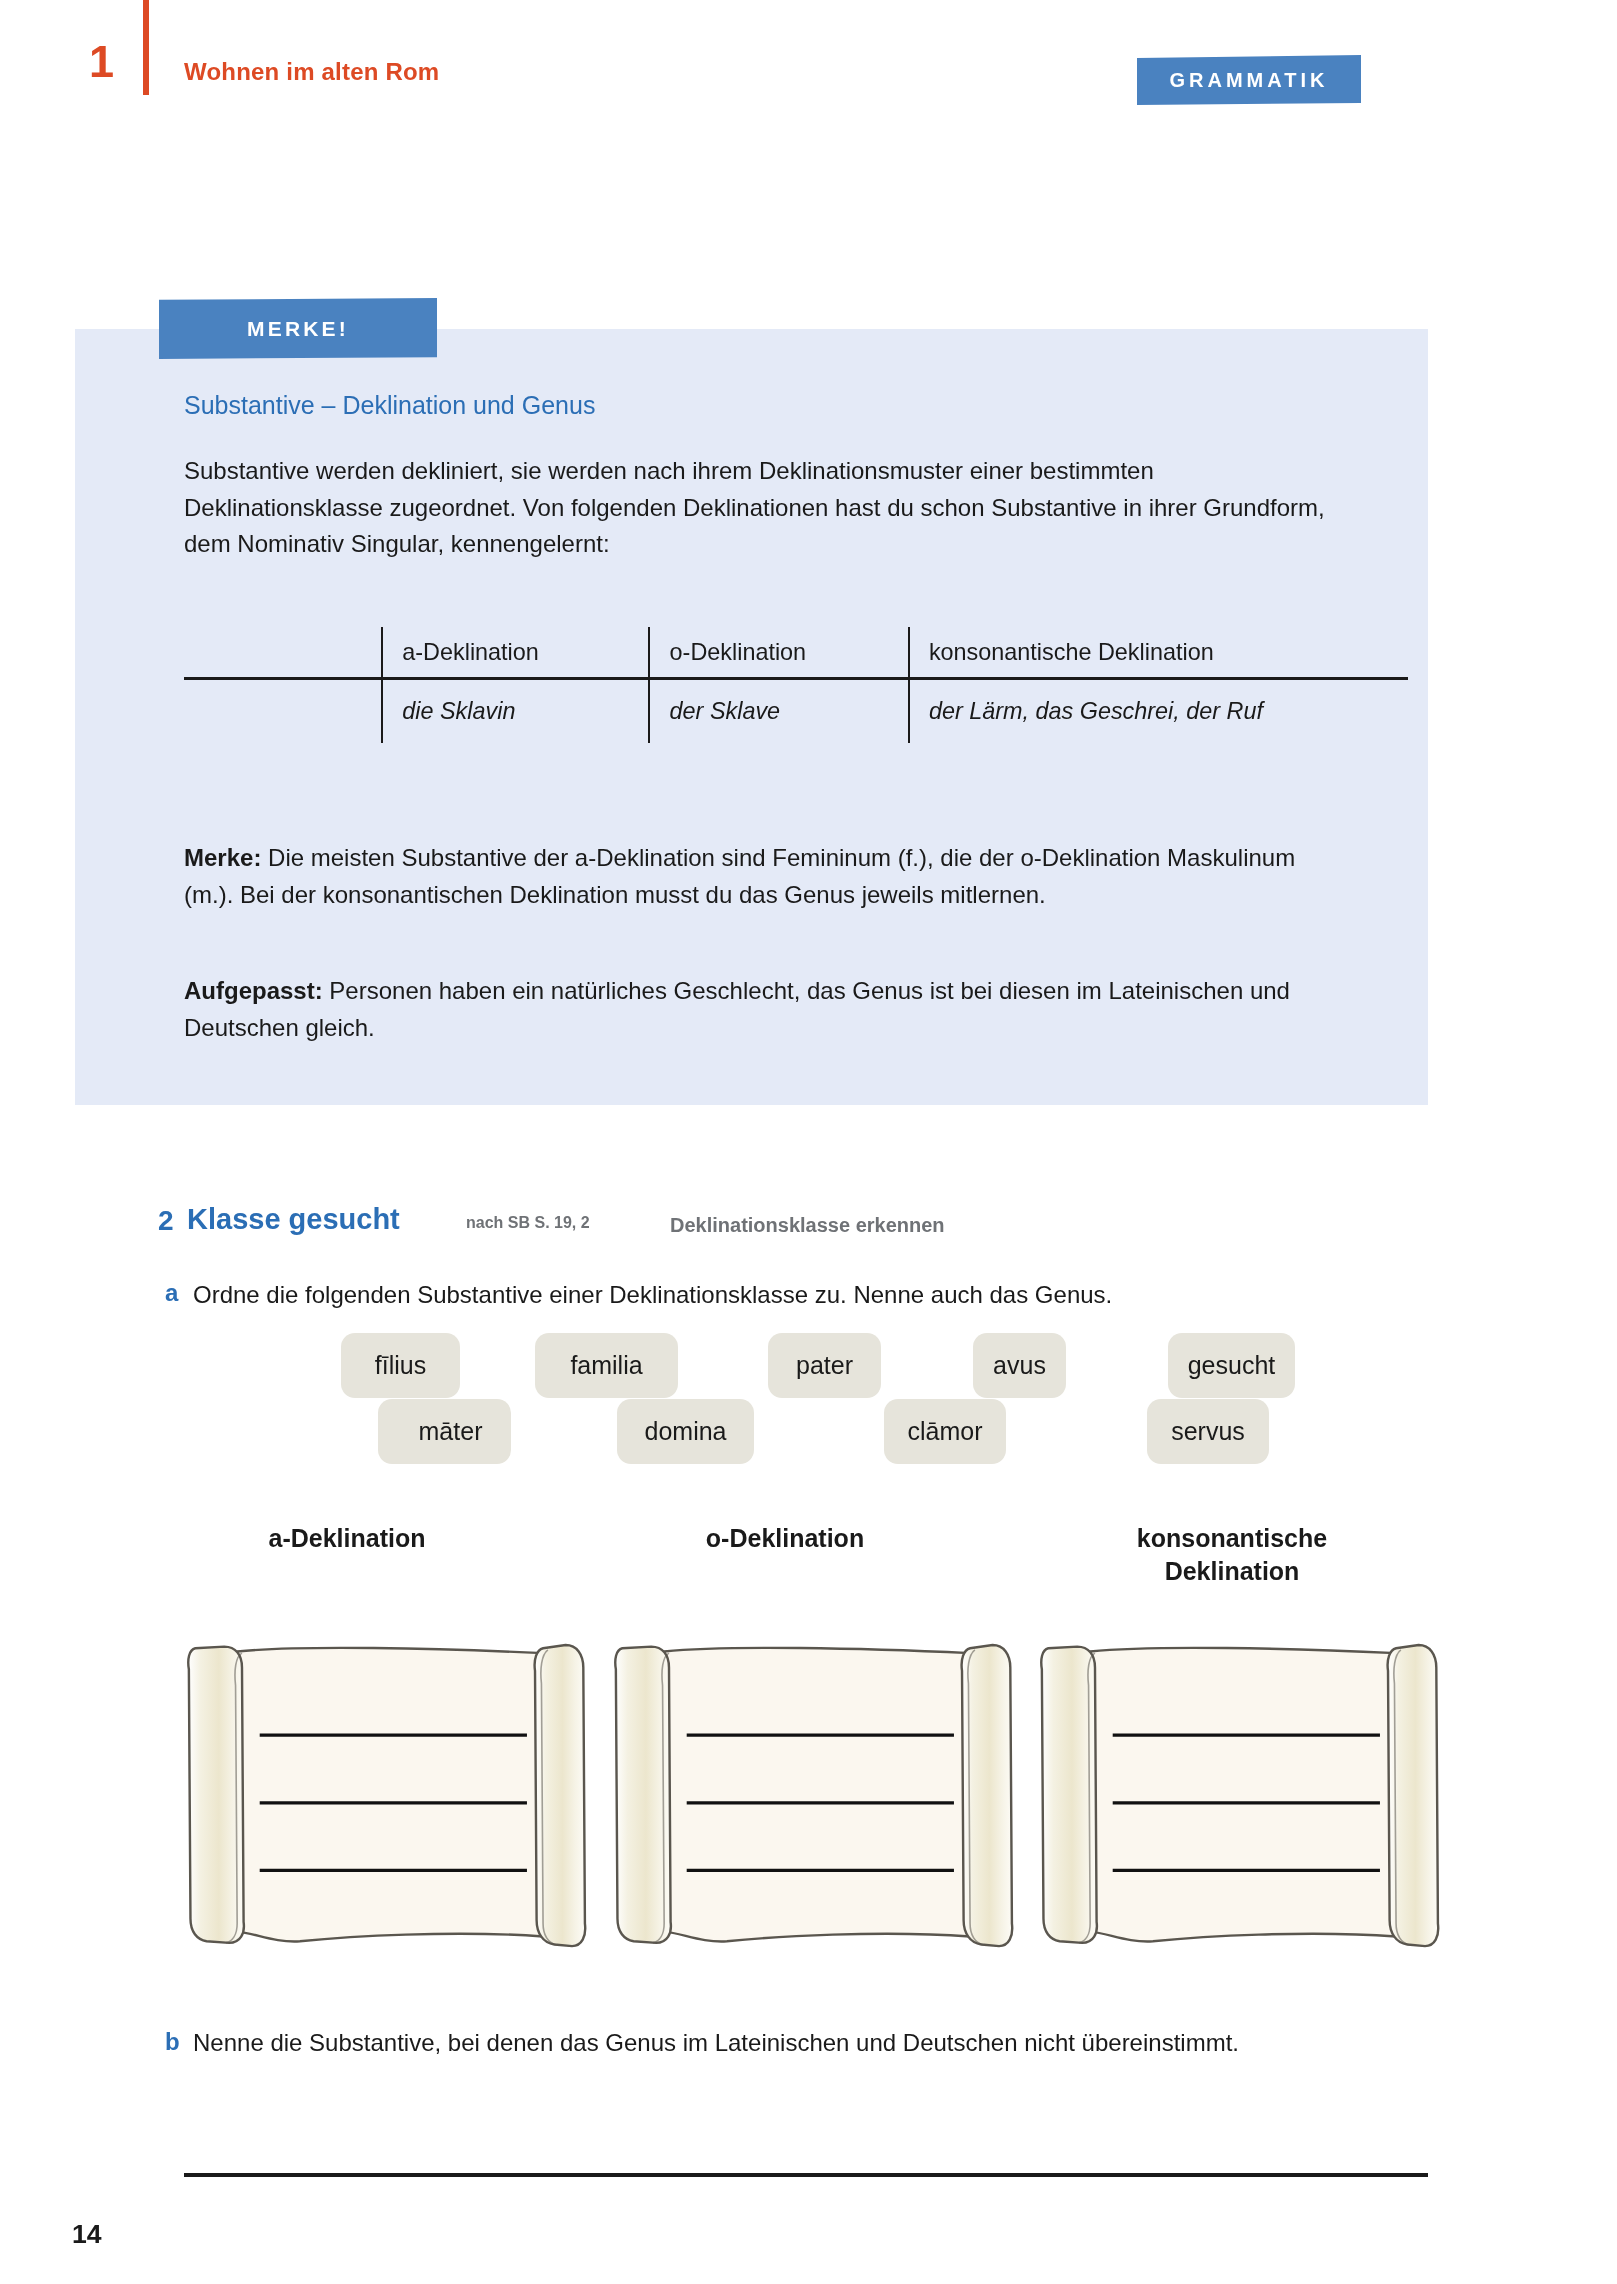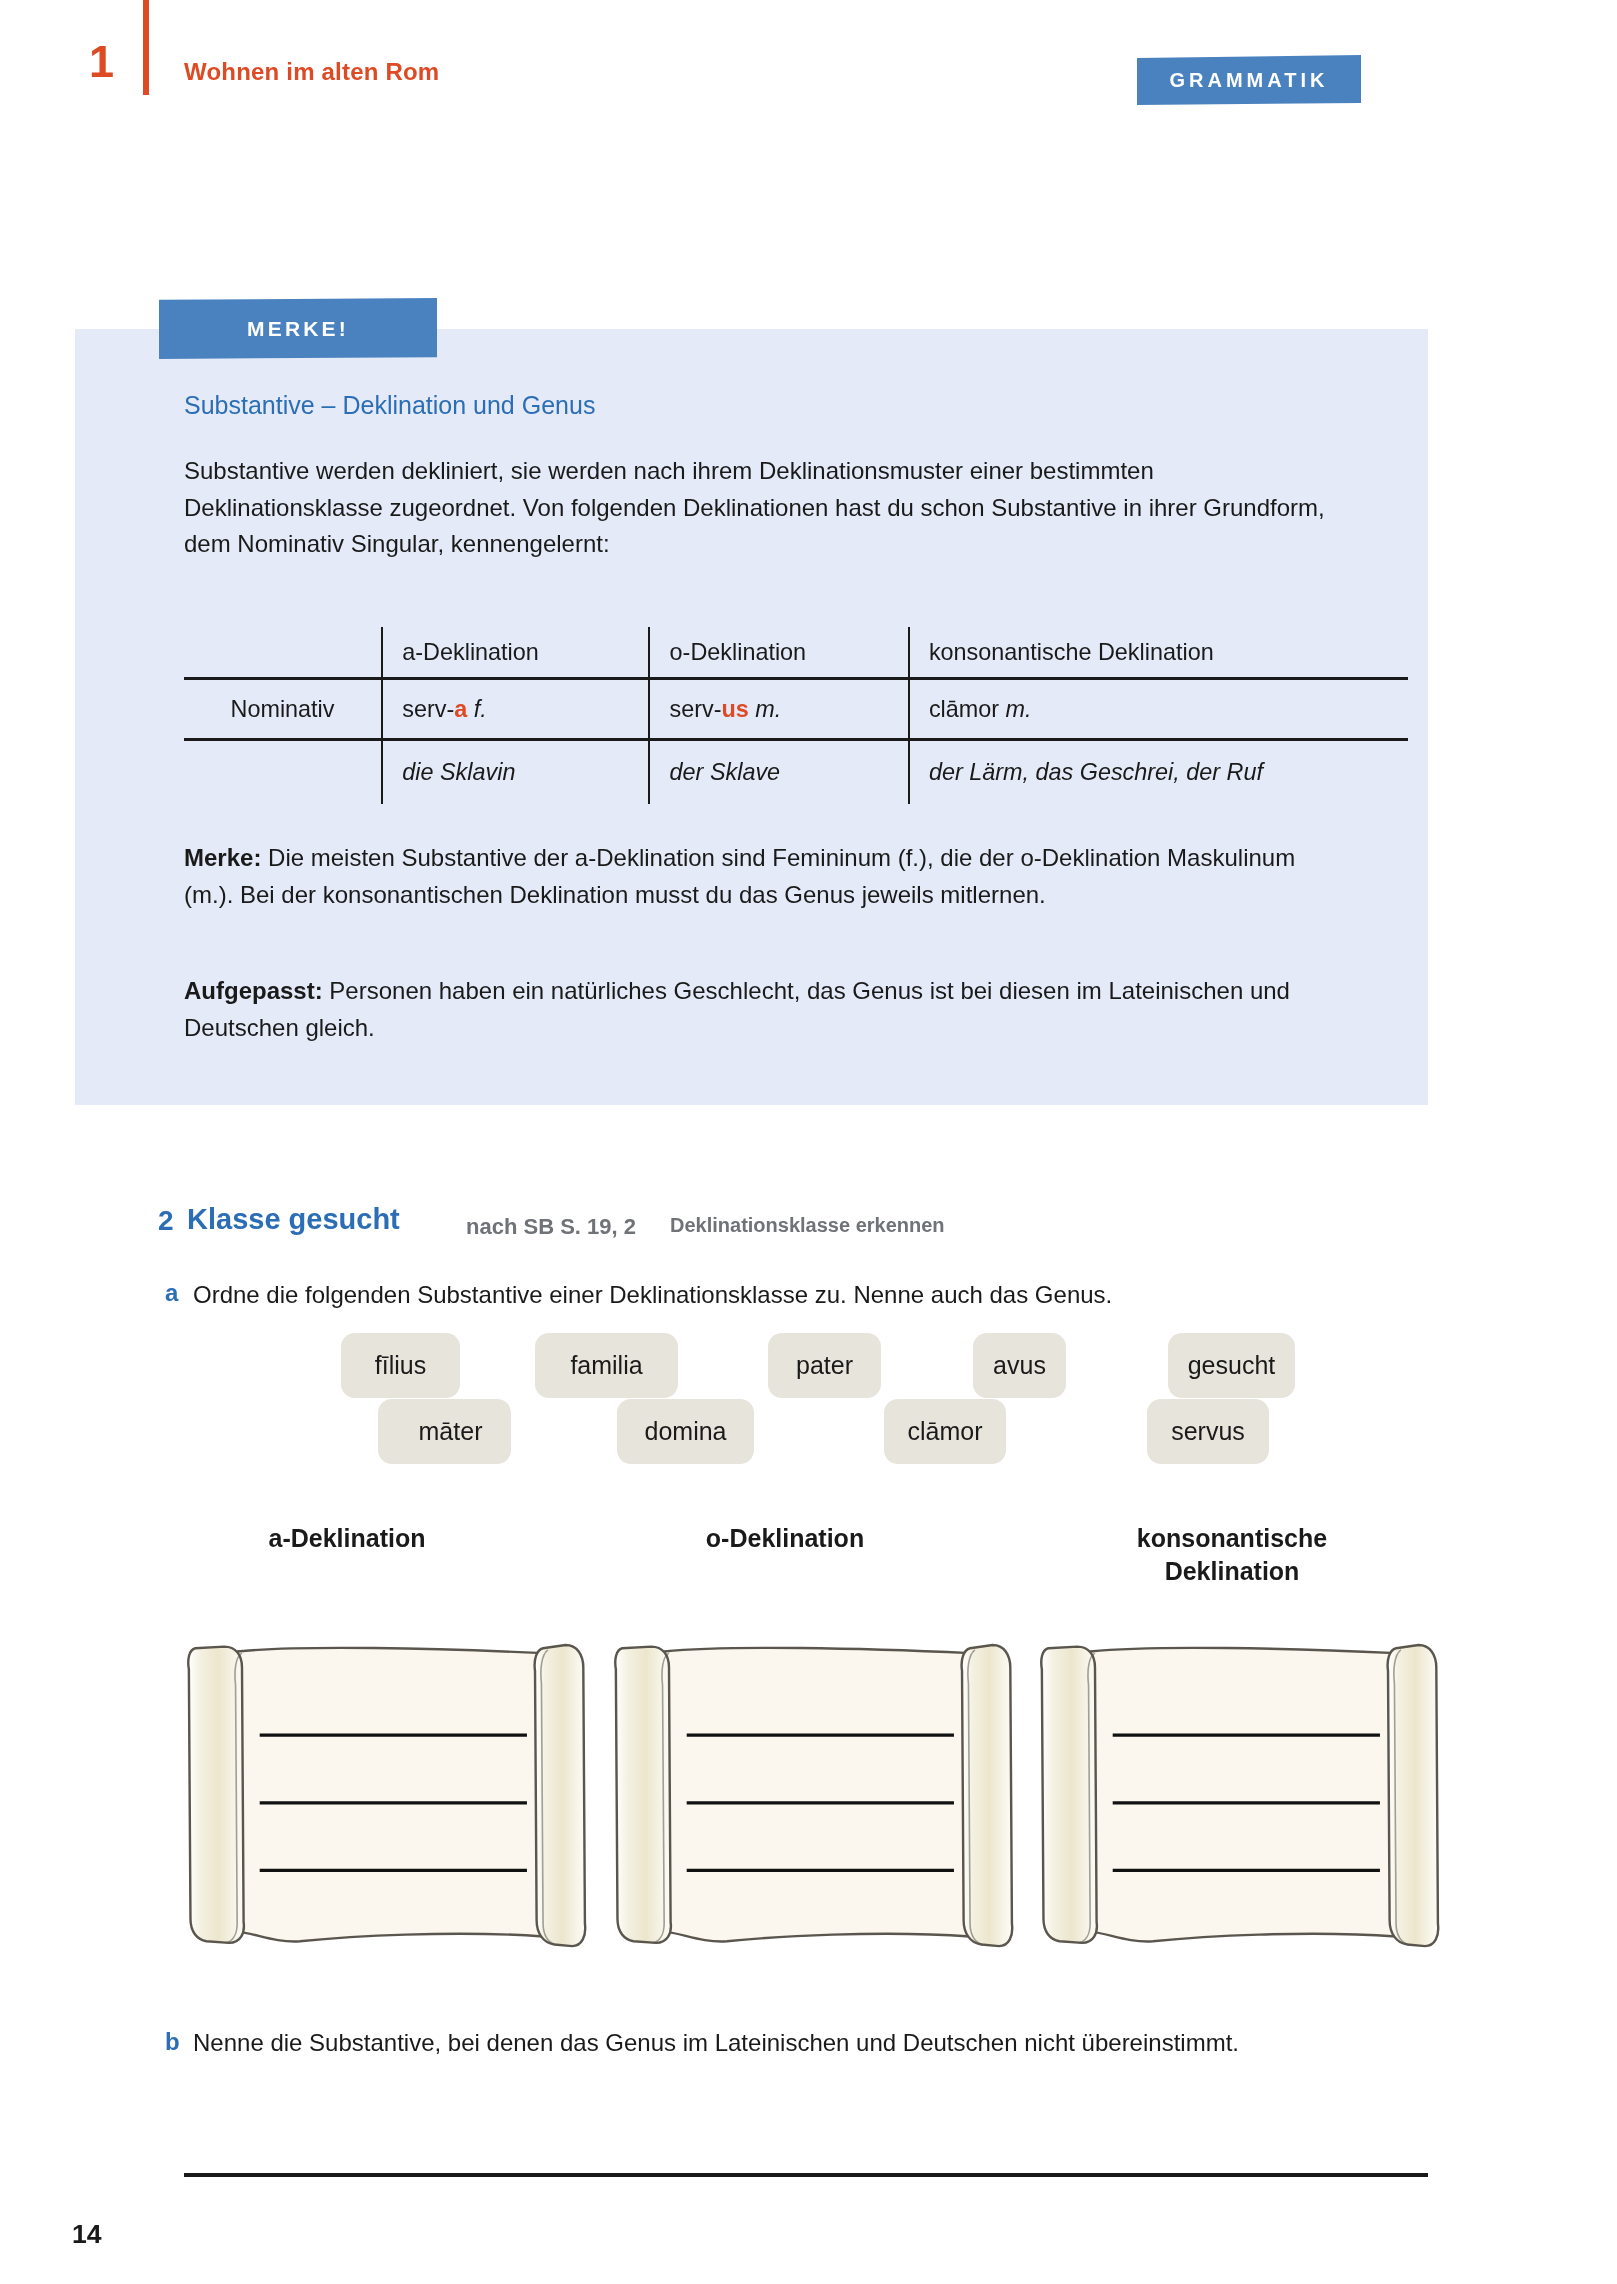--- a/index.html
+++ b/index.html
@@ -100,21 +100,21 @@
   #ex2-number {
     position: absolute; left: 158px; top: 1205px;
     font-size: 28px; font-weight: 700; color: #2b6eb5;
   }
   #ex2-title {
     position: absolute; left: 187px; top: 1203px;
     font-size: 29px; font-weight: 700; color: #2b6eb5;
   }
   #ex2-ref {
     position: absolute; left: 466px; top: 1214px;
-    font-size: 22px; font-weight: 700; color: #6f7276; text-align: right;
+    font-size: 16px; font-weight: 700; color: #6f7276; text-align: right;
   }
   #ex2-skill {
     position: absolute; left: 670px; top: 1214px;
     font-size: 20px; font-weight: 700; color: #6f7276;
   }
 
   #task-a-label {
     position: absolute; left: 165px; top: 1279px;
     font-size: 24px; font-weight: 700; color: #2b6eb5;
   }
@@ -193,26 +193,20 @@
 <div id="merke-heading">Substantive – Deklination und Genus</div>
 <div id="merke-intro">Substantive werden dekliniert, sie werden nach ihrem Deklinationsmuster einer bestimmten Deklinationsklasse zugeordnet. Von folgenden Deklinationen hast du schon Substantive in ihrer Grundform, dem Nominativ Singular, kennengelernt:</div>
 
 <table id="merke-table">
   <tbody>
       <tr class="r-head">
     <td class="c0"></td>
     <td class="c1 vline">a-Deklination</td>
     <td class="c2 vline">o-Deklination</td>
     <td class="c3 vline">konsonantische Deklination</td>
-  </tr>
-  <tr class="r-nom rule-top">
-    <td class="c0">Nominativ</td>
-    <td class="c1 vline"><span>serv-</span><span class="hl">a</span><span class="it"> f.</span></td>
-    <td class="c2 vline"><span>serv-</span><span class="hl">us</span><span class="it"> m.</span></td>
-    <td class="c3 vline"><span>clāmor</span><span class="it"> m.</span></td>
   </tr>
   <tr class="r-de rule-mid">
     <td class="c0"></td>
     <td class="c1 vline it">die Sklavin</td>
     <td class="c2 vline it">der Sklave</td>
     <td class="c3 vline it">der Lärm, das Geschrei, der Ruf</td>
   </tr>
 </tbody>
   </table>
 

